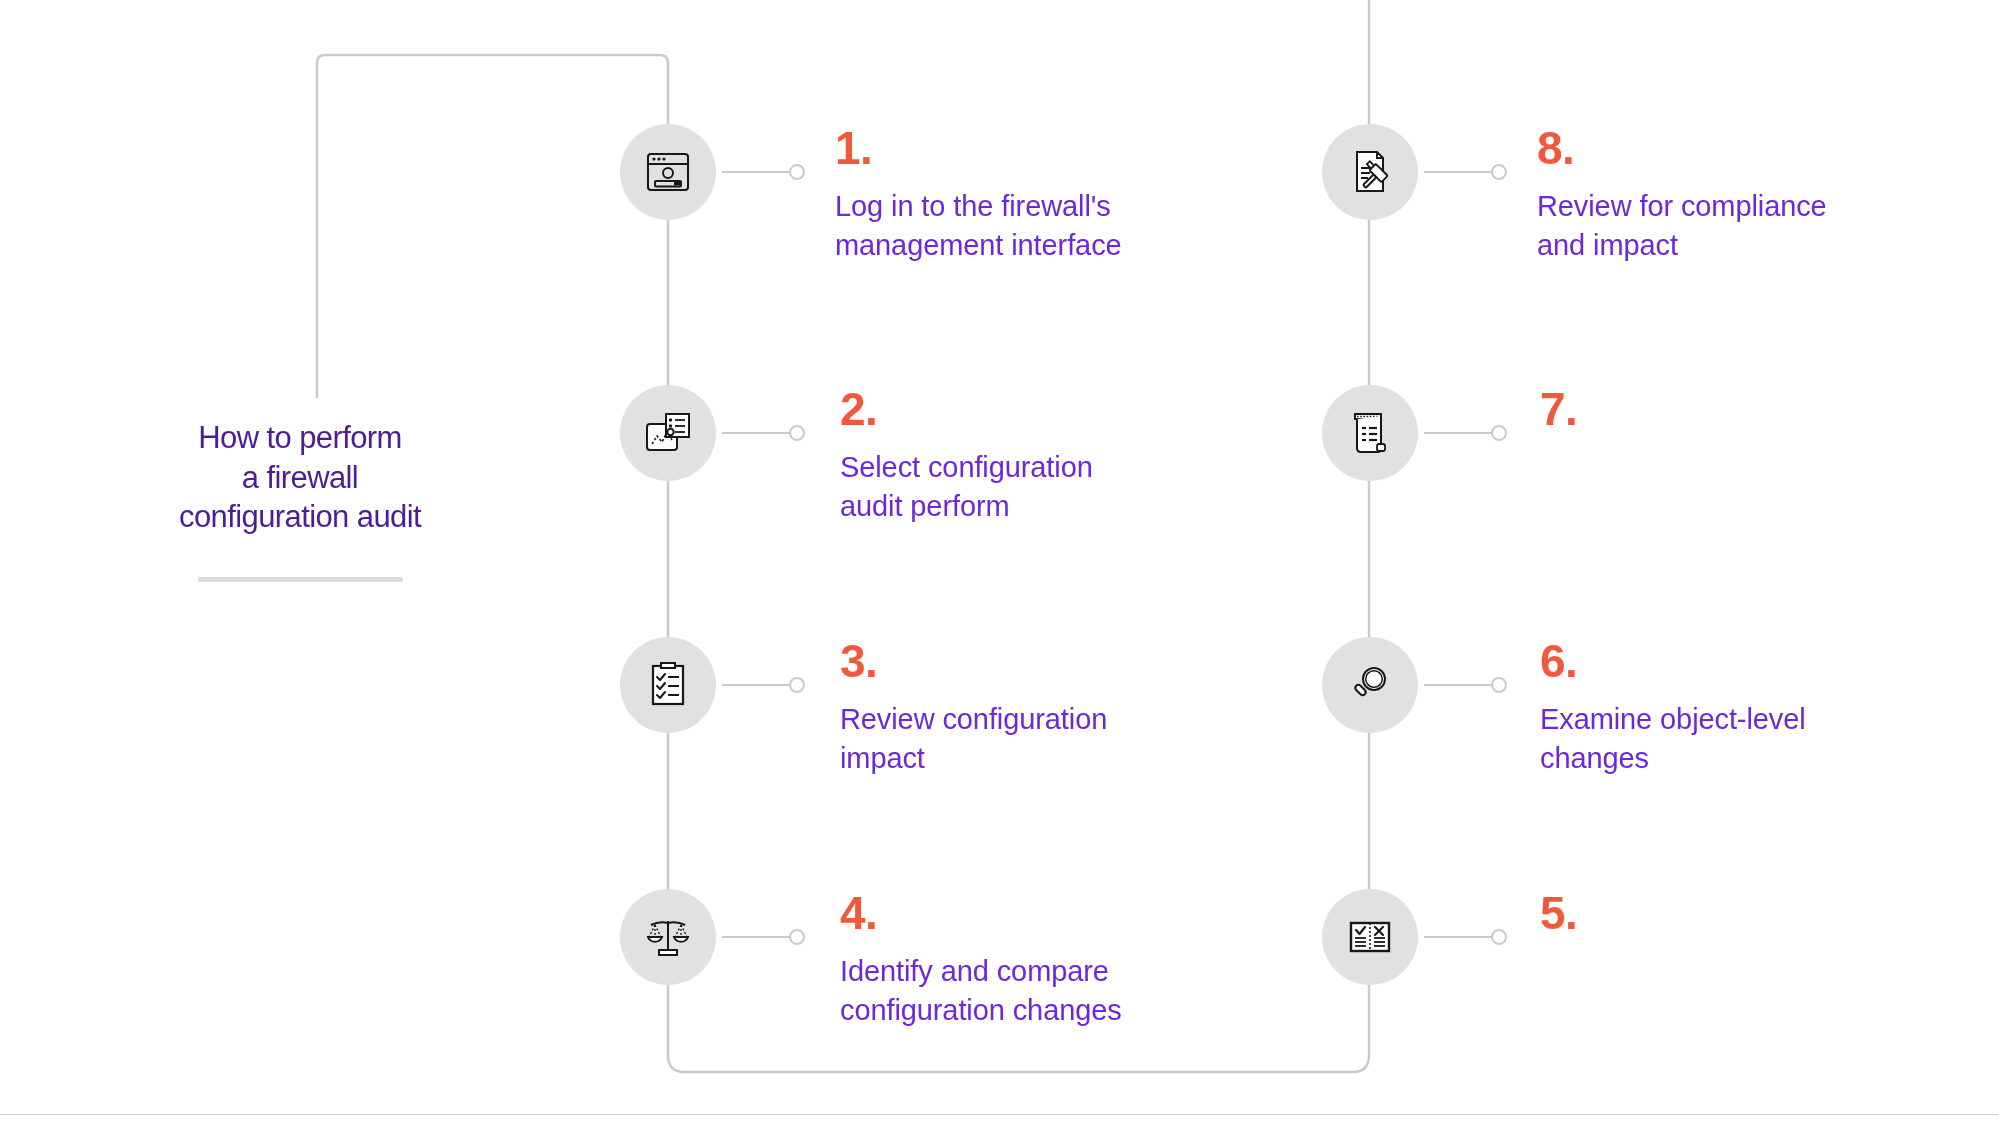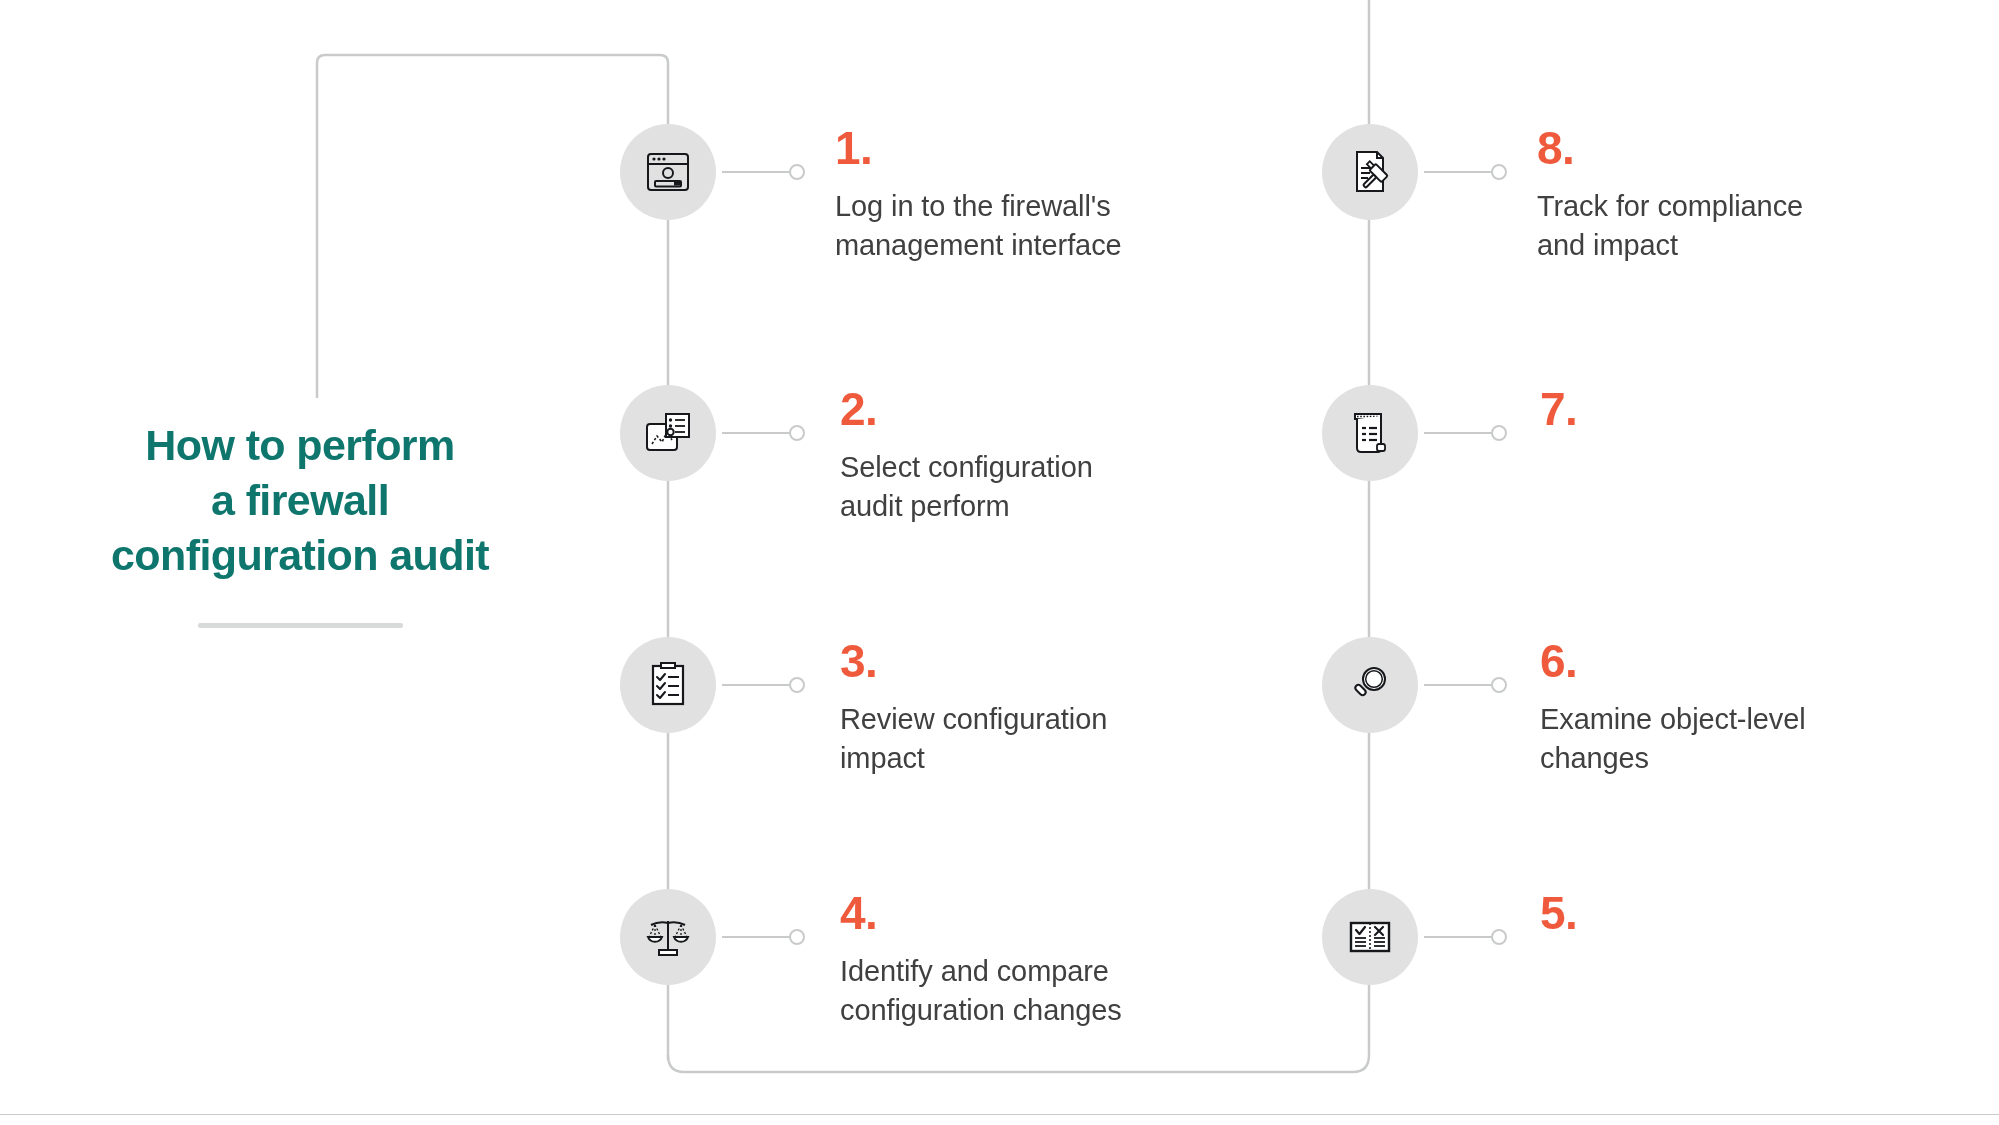--- a/index.html
+++ b/index.html
@@ -26,24 +26,24 @@
   }
   
   #title-block {
     position: absolute;
     left: 40px;
     top: 418px;
     width: 520px;
     text-align: center;
   }
   #page-title {
-    font-size: 43px;
+    font-size: 31px;
     line-height: 1.28;
-    font-weight: bold;
-    color: #0f766e;
+    font-weight: normal;
+    color: #4c1d95;
     letter-spacing: -0.6px;
     white-space: pre-line;
   }
   #title-rule {
     width: 205px;
     height: 5px;
     background: #d9dbdb;
     margin: 40px auto 0 auto;
     border-radius: 2px;
   }
@@ -64,21 +64,21 @@
   .step-num {
     font-size: 46px;
     font-weight: bold;
     color: #f05a3c;
     line-height: 1.0;
     letter-spacing: -0.5px;
   }
   .step-label {
     font-size: 29px;
     line-height: 1.36;
-    color: #404040;
+    color: #6d28d9;
     margin-top: 16px;
     letter-spacing: -0.1px;
     white-space: pre-line;
   }
   
   #page-baseline {
     position: absolute;
     left: 0;
     bottom: 10px;
     width: 1999px;
@@ -210,21 +210,21 @@
       <line x1="17" y1="32" x2="24" y2="32" stroke="#16181c" stroke-width="2"></line>
       <g transform="rotate(45 31 27)">
         <rect x="25" y="20" width="17" height="9" rx="1.5" fill="#ffffff" stroke="#16181c" stroke-width="2"></rect>
         <rect x="19" y="22.5" width="6" height="4" fill="#ffffff" stroke="#16181c" stroke-width="1.8"></rect>
         <rect x="31" y="29" width="4" height="15" rx="1.5" fill="#ffffff" stroke="#16181c" stroke-width="2"></rect>
       </g>
     </svg>
   </div>
   <div class="step-text" style="left:1537px; top:125px; width:440px;">
     <div class="step-num">8.</div>
-    <div class="step-label">Track for compliance
+    <div class="step-label">Review for compliance
 and impact</div>
   </div>
 
   <div class="step-icon-wrap" style="left:1322px; top:385px;">
     <svg width="52" height="52" viewBox="0 0 52 52">
       <rect x="11" y="7" width="26" height="5" fill="#ffffff" stroke="#16181c" stroke-width="2"></rect>
       <line x1="13" y1="9.5" x2="35" y2="9.5" stroke="#16181c" stroke-width="1.3" stroke-dasharray="1.6,1.6"></line>
       <path d="M 13 12 L 13 41 Q 13 45 17 45 L 34 45 Q 37 45 37 41 L 37 9" fill="#ffffff" stroke="#16181c" stroke-width="2"></path>
       <rect x="33" y="37" width="8" height="7" rx="2" fill="#ffffff" stroke="#16181c" stroke-width="1.8"></rect>
       <line x1="18" y1="21" x2="22" y2="21" stroke="#16181c" stroke-width="2.2"></line>

